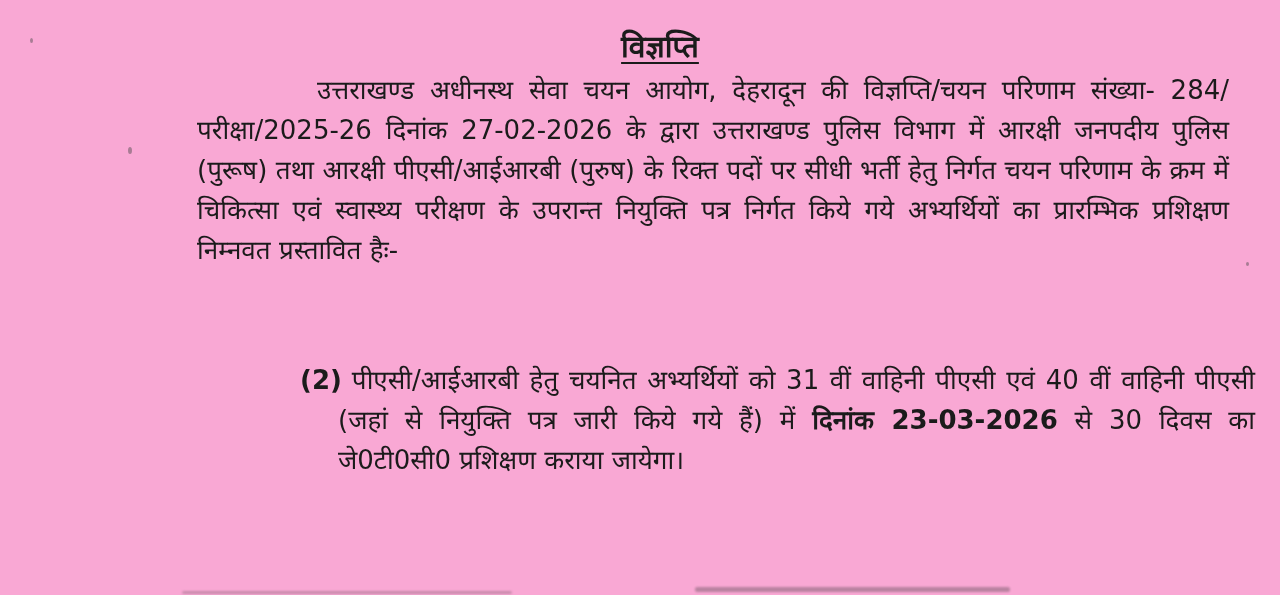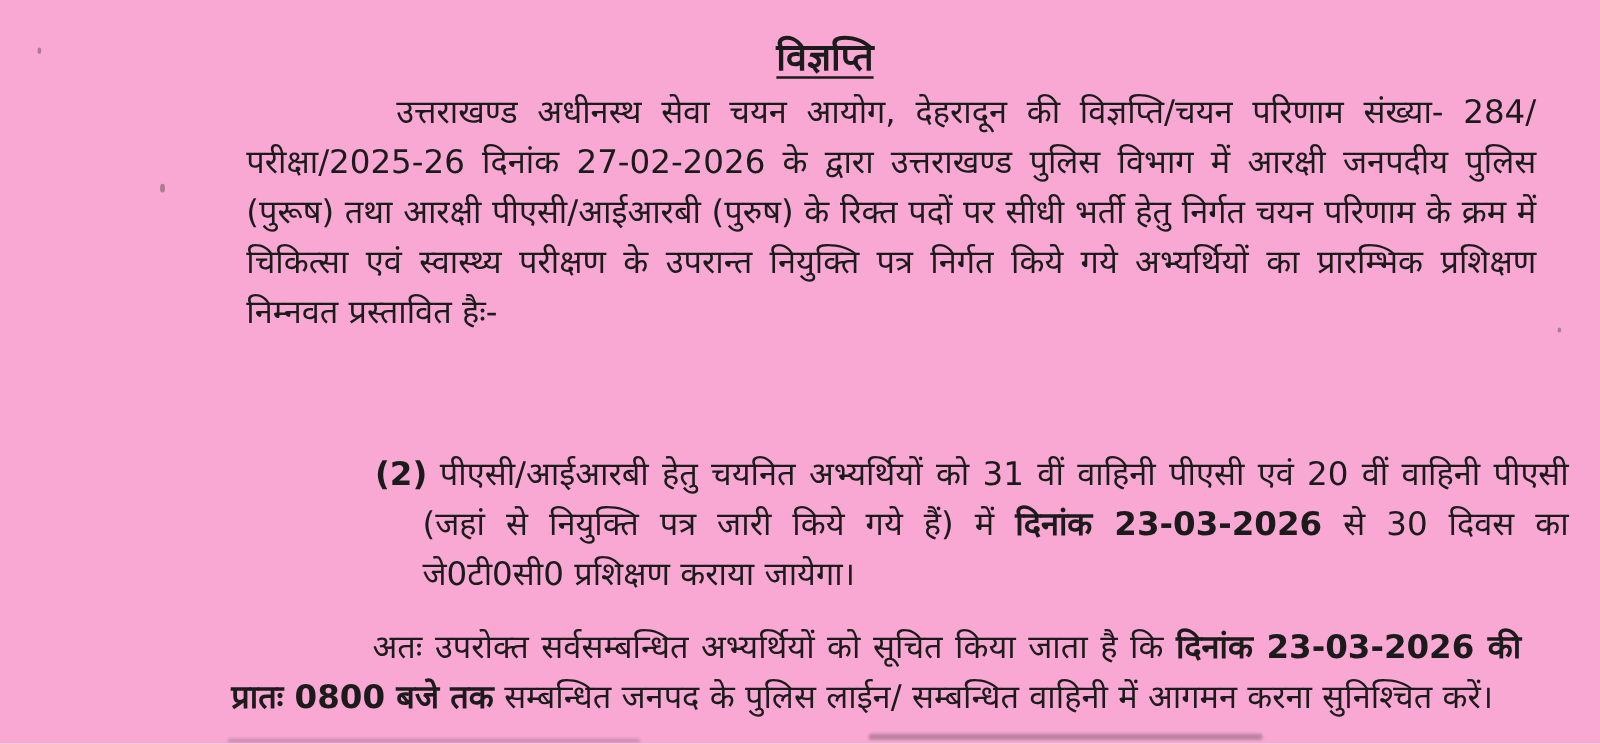--- a/index.html
+++ b/index.html
@@ -83,23 +83,22 @@
 </head>
 <body>
 
 <div class="page">
 
   <h1 class="title">विज्ञप्ति</h1>
 
   <p class="intro">उत्तराखण्ड अधीनस्थ सेवा चयन आयोग, देहरादून की विज्ञप्ति/चयन परिणाम संख्या- 284/परीक्षा/2025-26 दिनांक 27-02-2026 के द्वारा उत्तराखण्ड पुलिस विभाग में आरक्षी जनपदीय पुलिस (पुरूष) तथा आरक्षी पीएसी/आईआरबी (पुरुष) के रिक्त पदों पर सीधी भर्ती हेतु निर्गत चयन परिणाम के क्रम में चिकित्सा एवं स्वास्थ्य परीक्षण के उपरान्त नियुक्ति पत्र निर्गत किये गये अभ्यर्थियों का प्रारम्भिक प्रशिक्षण निम्नवत प्रस्तावित हैः-</p>
 
 
-  <div class="item item-2"><span class="num b">(2)</span><span><span>पीएसी/आईआरबी हेतु चयनित अभ्यर्थियों को 31 वीं वाहिनी पीएसी एवं 20 वीं वाहिनी पीएसी (जहां से नियुक्ति पत्र जारी किये गये हैं) में </span><span class="b">दिनांक 23-03-2026</span><span> से 30 दिवस का जे0टी0सी0 प्रशिक्षण कराया जायेगा।</span></span></div>
+  <div class="item item-2"><span class="num b">(2)</span><span><span>पीएसी/आईआरबी हेतु चयनित अभ्यर्थियों को 31 वीं वाहिनी पीएसी एवं 40 वीं वाहिनी पीएसी (जहां से नियुक्ति पत्र जारी किये गये हैं) में </span><span class="b">दिनांक 23-03-2026</span><span> से 30 दिवस का जे0टी0सी0 प्रशिक्षण कराया जायेगा।</span></span></div>
 
-  <p class="closing"><span>अतः उपरोक्त सर्वसम्बन्धित अभ्यर्थियों को सूचित किया जाता है कि </span><span class="b">दिनांक 23-03-2026 की प्रातः 0800 बजे तक</span><span> सम्बन्धित जनपद के पुलिस लाईन/ सम्बन्धित वाहिनी में आगमन करना सुनिश्चित करें।</span></p>
 
   <div class="artifact artifact-1"></div>
   <div class="artifact artifact-2"></div>
   <div class="speck speck-1"></div>
   <div class="speck speck-2"></div>
   <div class="speck speck-3"></div>
 
 </div>
 
 </body></html>

